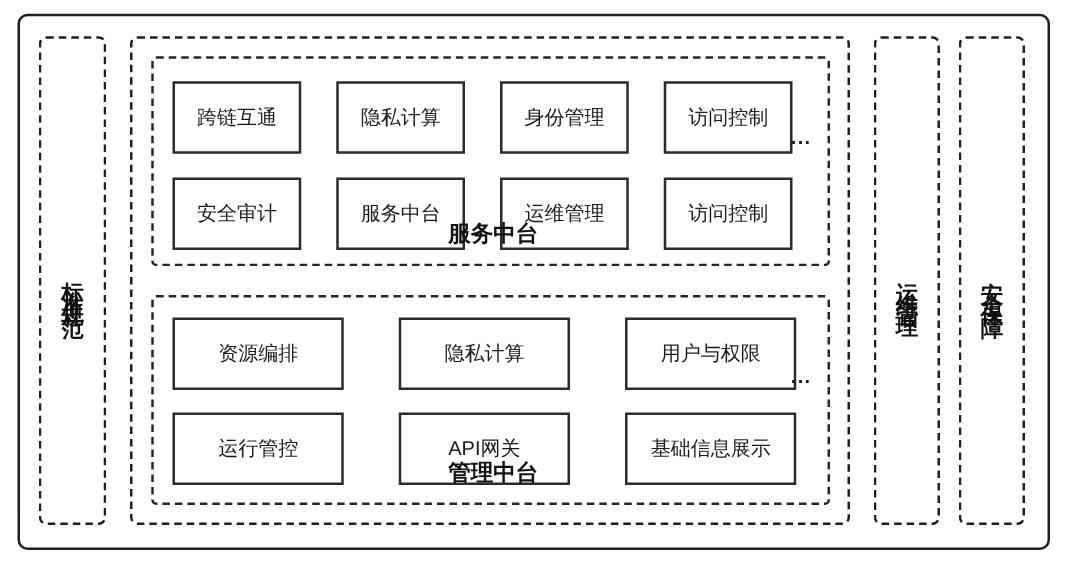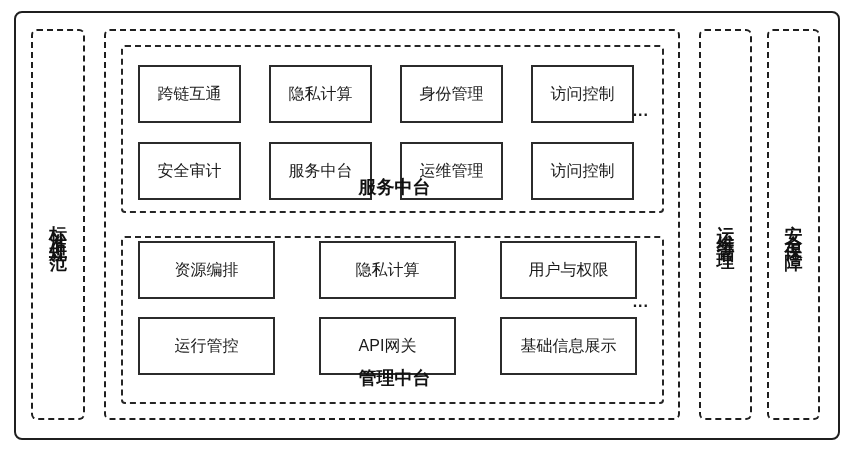--- a/index.html
+++ b/index.html
@@ -72,21 +72,21 @@
     position: absolute;
     left: 15px; top: 18px;
     display: grid;
   }
   .section-service .boxes-grid {
     grid-template-columns: repeat(4, 103px);
     column-gap: 28px;
     row-gap: 19px;
   }
   .section-management .boxes-grid {
-    top: 3px;
+    top: 16px;
     grid-template-columns: repeat(3, 137px);
     column-gap: 44px;
     row-gap: 18px;
   }
   .module-box {
     height: 58px;
     border: 2px solid #2b2b2b;
     background: #ffffff;
     display: flex;
     align-items: center;

